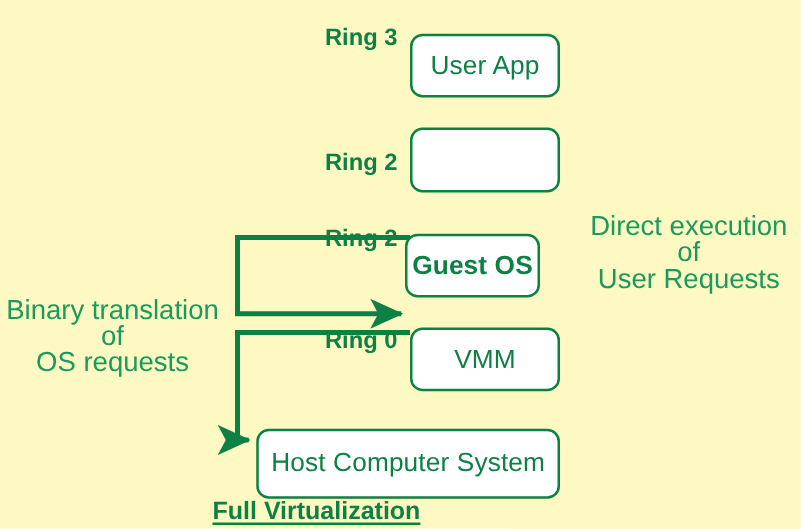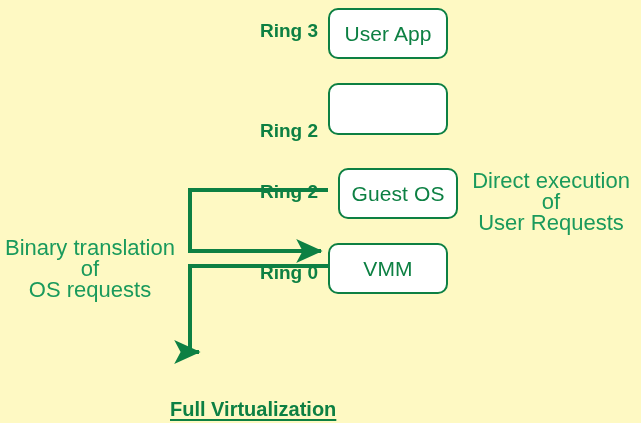--- a/index.html
+++ b/index.html
@@ -22,20 +22,21 @@
     border-radius: 10px;
     background: #ffffff;
     display: flex;
     align-items: center;
     justify-content: center;
     color: #0d8043;
     font-size: 21px;
     font-weight: 400;
     letter-spacing: 0.1px;
     z-index: 3;
+    margin-top: 19px;
   }
   .ring-label {
     position: absolute;
     color: #0d8043;
     font-size: 19px;
     font-weight: bold;
     text-align: right;
     white-space: nowrap;
     z-index: 4;
   }
@@ -85,25 +86,26 @@
     <path d="M 328 266 L 190 266 L 190 352 L 199 352" fill="none" stroke="#0d8043" stroke-width="4" stroke-linecap="butt" stroke-linejoin="miter" marker-end="url(#arrowhead)"></path>
   </svg>
 
   <div class="ring-label" style="left:198px; top:20px; width:120px;">Ring 3</div>
   <div class="node-box" style="left:328px; top:8px; width:120px; height:51px;">User App</div>
 
   <div class="ring-label" style="left:198px; top:96px; width:120px;margin-top:24px;">Ring 2</div>
   <div class="node-box" style="left:328px; top:83px; width:120px; height:52px;"></div>
 
   <div class="ring-label" style="left:198px; top:181px; width:120px;">Ring 2</div>
-  <div class="node-box" style="left:338px; top:168px; width:120px; height:51px;">Guest OS</div>
+  <div class="node-box" style="left:324px; top:168px; width:108px; height:51px;font-weight:bold;">Guest OS</div>
 
   <div class="ring-label" style="left:198px; top:262px; width:120px;">Ring 0</div>
   <div class="node-box" style="left:328px; top:243px; width:120px; height:51px;">VMM</div>
 
+  <div class="node-box" style="left:205px; top:324px; width:243px; height:56px;">Host Computer System</div>
 
   <div class="side-note" style="left:0; top:237px; width:180px;">Binary translation of
 OS requests</div>
   <div class="side-note" style="left:466px; top:170px; width:170px;">Direct execution of
 User Requests</div>
 
   <div class="caption" style="left:170px; top:398px; width:300px;">Full Virtualization</div>
 
 </div>
 

